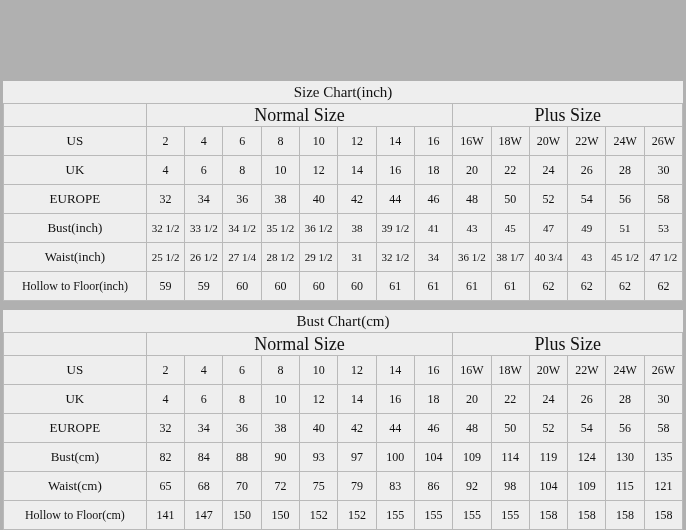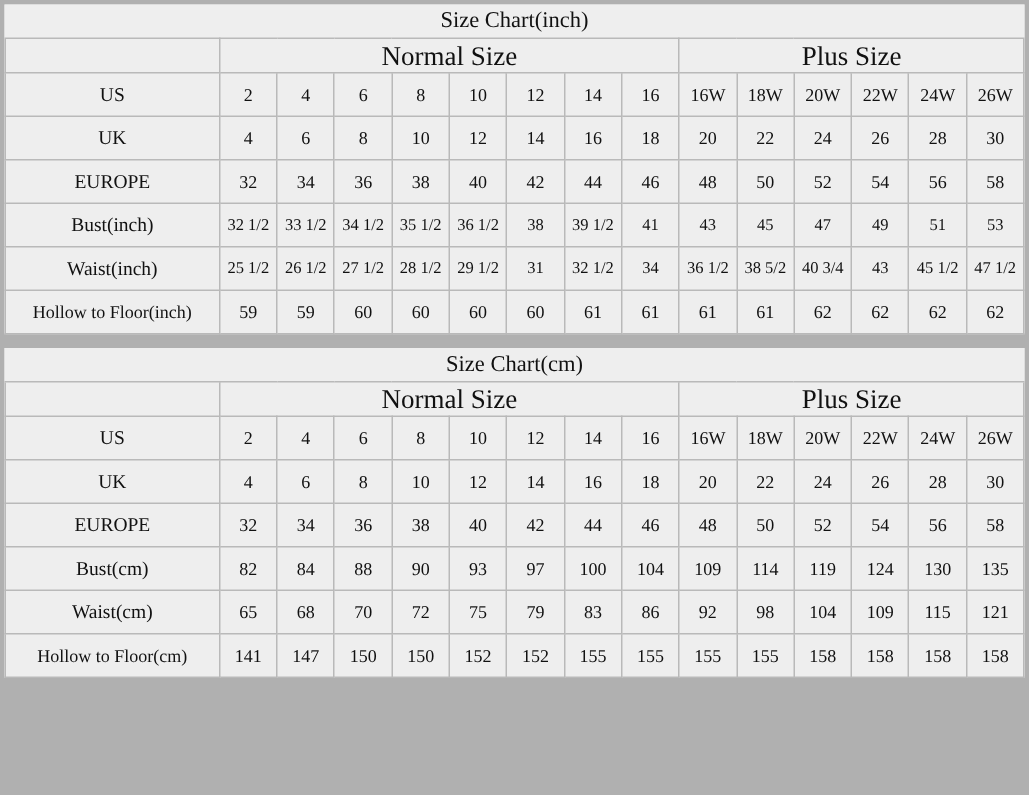--- a/index.html
+++ b/index.html
@@ -12,21 +12,21 @@
     height: 530px;
     font-family: "Liberation Serif", serif;
     color: #111;
   }
   .page {
     width: 686px;
     height: 530px;
     box-sizing: border-box;
     display: flex;
     flex-direction: column;
-    justify-content: flex-start;
+    justify-content: flex-end;
     background: #b0b0b0;
   }
   .chart {
     background: #e9e9e9;
     width: 680px;
     margin: 3px auto 0 auto;
     box-sizing: border-box;
     border-collapse: collapse;
   }
   table.chart {
@@ -173,28 +173,28 @@
             <td class="datacell">45</td>
             <td class="datacell">47</td>
             <td class="datacell">49</td>
             <td class="datacell">51</td>
             <td class="datacell">53</td>
           </tr>
           <tr>
             <td class="rowlabel">Waist(inch)</td>
             <td class="datacell">25 1/2</td>
             <td class="datacell">26 1/2</td>
-            <td class="datacell">27 1/2</td>
+            <td class="datacell">27 1/4</td>
             <td class="datacell">28 1/2</td>
             <td class="datacell">29 1/2</td>
             <td class="datacell">31</td>
             <td class="datacell">32 1/2</td>
             <td class="datacell">34</td>
             <td class="datacell">36 1/2</td>
-            <td class="datacell">38 5/2</td>
+            <td class="datacell">38 1/7</td>
             <td class="datacell">40 3/4</td>
             <td class="datacell">43</td>
             <td class="datacell">45 1/2</td>
             <td class="datacell">47 1/2</td>
           </tr>
           <tr>
             <td class="rowlabel small">Hollow to Floor(inch)</td>
             <td class="datacell head">59</td>
             <td class="datacell head">59</td>
             <td class="datacell head">60</td>
@@ -228,21 +228,21 @@
           <col style="width: 38.3px;">
           <col style="width: 38.3px;">
           <col style="width: 38.3px;">
           <col style="width: 38.3px;">
           <col style="width: 38.3px;">
           <col style="width: 38.3px;">
           <col style="width: 38.3px;">
         </colgroup>
         <tbody>
           <tr>
-            <td class="title-cell" colspan="15">Size Chart(cm)</td>
+            <td class="title-cell" colspan="15">Bust Chart(cm)</td>
           </tr>
           <tr>
             <td class="group-cell blank-cell" colspan="1"></td>
             <td class="group-cell" colspan="8">Normal Size</td>
             <td class="group-cell" colspan="6">Plus Size</td>
           </tr>
           <tr>
             <td class="rowlabel">US</td>
             <td class="datacell head">2</td>
             <td class="datacell head">4</td>

